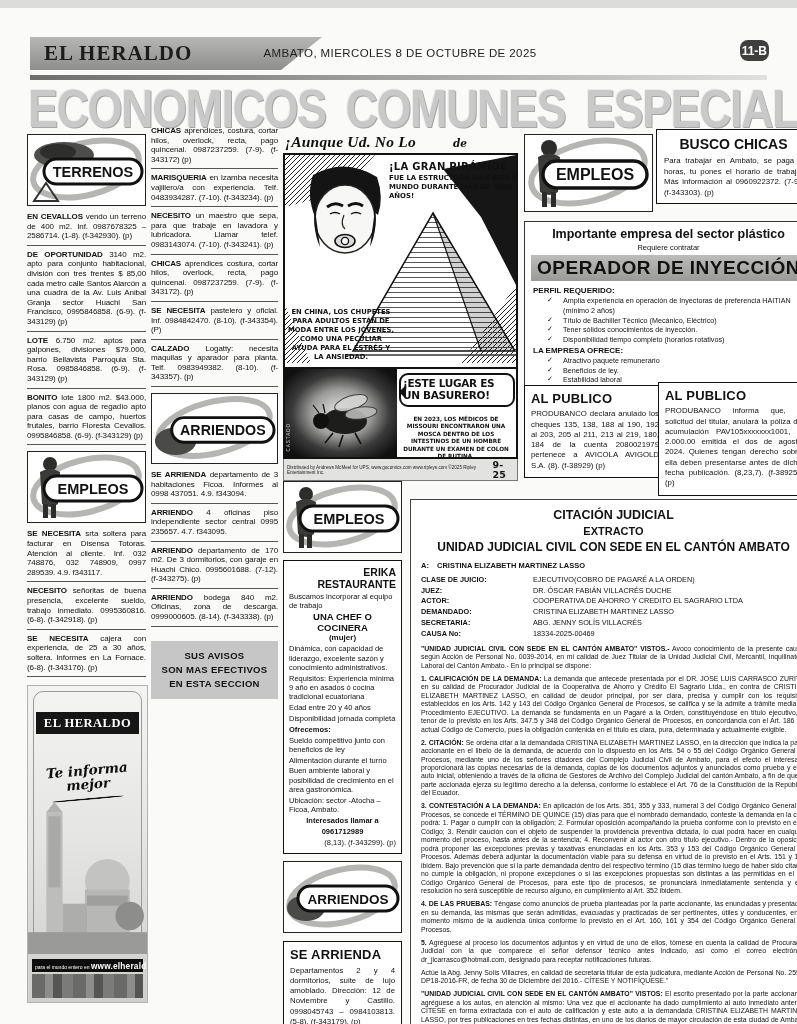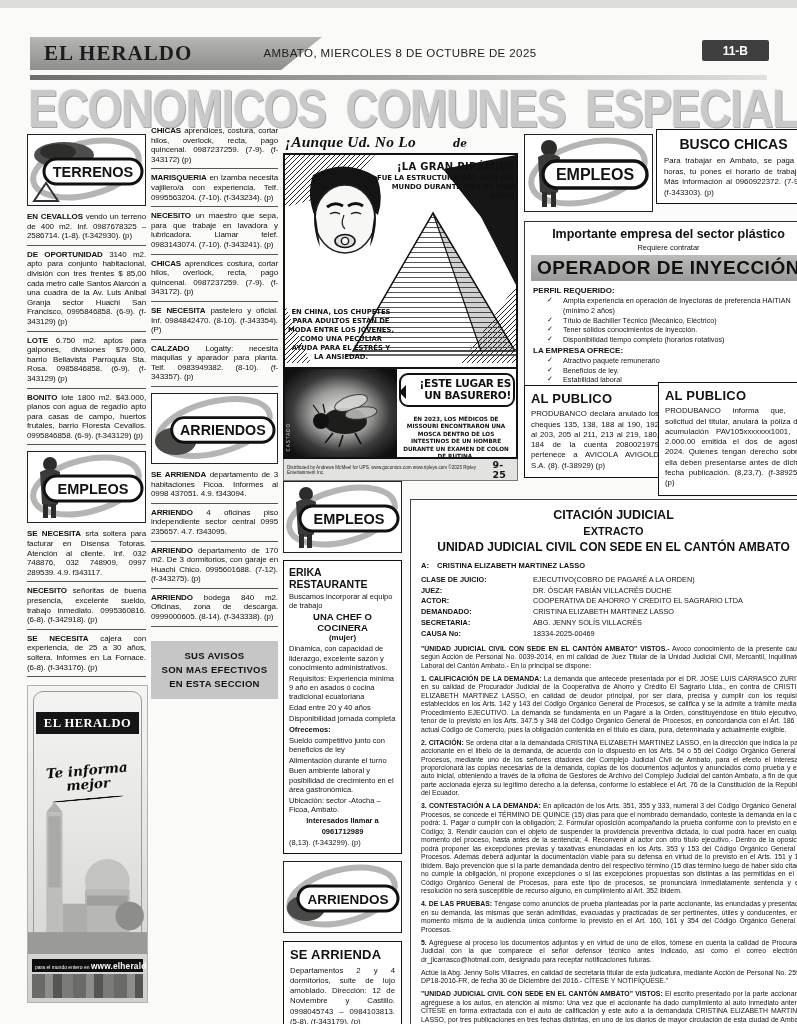--- a/index.html
+++ b/index.html
@@ -7,21 +7,21 @@
         font-family:"Liberation Sans",sans-serif;color:#111;margin-top:8px;}
 
   
   .brand-box{position:absolute;left:30px;top:29px;width:292px;height:33px;
     background:linear-gradient(180deg,#b6b6b4,#8e8e8c);
     clip-path:polygon(0 0,100% 0,86% 100%,0 100%);}
   .brand-text{font:700 21px/33px "Liberation Serif",serif;color:#1c1c1c;padding-left:14px;letter-spacing:1px;display:block;}
   .hdr-date{position:absolute;top:39px;left:200px;width:400px;text-align:center;
     font:400 11.5px "Liberation Sans",sans-serif;color:#222;letter-spacing:.4px;}
   .page-badge{position:absolute;top:32px;right:28px;background:#3f3f3f;color:#fff;
-    font:700 12px/1 "Liberation Sans",sans-serif;border-radius:2px;padding:5px 21px 4px;}
+    font:700 12px/1 "Liberation Sans",sans-serif;border-radius:8px;padding:5px 2px 4px;}
   .header-rule{position:absolute;top:67px;left:30px;width:737px;height:5px;
     background:linear-gradient(90deg,#6e6e6c 0%,#a8a8a6 55%,#e0e0de 100%);}
   .headline{position:absolute;top:74px;left:28px;width:745px;white-space:nowrap;
     font:800 45px/1 "Liberation Sans",sans-serif;color:#c9c9c9;letter-spacing:-1.5px;word-spacing:9px;
     transform:scaleY(1.18);transform-origin:top left;text-shadow:1px 1px 0 #a6a6a6,-1px -1px 0 #eeeeec;}
 
   
   #col1{position:absolute;left:27px;top:124px;width:119px;}
   #col2{position:absolute;left:151px;top:118px;width:127px;}
   #cartoon{position:absolute;left:283px;top:124px;width:235px;height:342px;}
@@ -43,26 +43,26 @@
   .notice{background:#c6c6c6;margin-top:14px;padding:8px 2px;text-align:center;
     font:700 9.5px/1.5 "Liberation Sans",sans-serif;letter-spacing:.3px;}
 
   
   .boxad{border:1.5px solid #111;background:#fff;padding:6px 6px;margin-top:8px;}
   .boxad-title{font:700 13px/1.1 "Liberation Sans",sans-serif;text-align:left;margin-bottom:3px;letter-spacing:.2px;}
   .boxad-body{font-size:7.8px;line-height:1.32;text-align:justify;}
 
   
   .erika{border:1px solid #111;background:#fff;padding:5px;margin-top:7px;font-size:7.5px;line-height:1.24;}
-  .erika-title{font:700 10.5px/1.15 "Liberation Sans",sans-serif;text-align:left;}
+  .erika-title{font:700 10.5px/1.15 "Liberation Sans",sans-serif;text-align:right;}
   .erika-role{font:700 9.5px/1.15 "Liberation Sans",sans-serif;text-align:center;margin-top:1px;}
   .erika-note{font:700 8px/1.1 "Liberation Sans",sans-serif;text-align:center;margin-bottom:2px;}
   .erika p{margin:1.5px 0;}
   .erika .ctr{text-align:center;font-weight:700;}
-  .erika .ref{text-align:left;}
+  .erika .ref{text-align:right;}
 
   
   .busco{border:1.5px solid #111;background:#fff;padding:7px 7px 5px;}
   .busco-title{font:700 14px/1 "Liberation Sans",sans-serif;text-align:center;margin-bottom:5px;}
   .busco-body{font-size:7.8px;line-height:1.35;text-align:justify;}
 
   
   .op{border:1px solid #333;background:#fff;padding:5px 8px 4px;}
   .op-company{font:700 12.5px/1.2 "Liberation Sans",sans-serif;text-align:center;}
   .op-sub{font-size:7.5px;text-align:center;margin:1px 0 3px;}
@@ -85,31 +85,31 @@
   .crow{display:flex;font-size:7.3px;line-height:1.5;}
   .clabel{width:112px;font-weight:700;flex:none;}
   .cpar{font-size:6.9px;line-height:1.23;text-align:justify;margin:4.5px 0 0;}
 
   
   .cartoon-title-row{display:flex;justify-content:space-between;align-items:baseline;padding:0 2px;height:21px;}
   .cartoon-title{font:italic 700 15.5px/20px "Liberation Serif",serif;letter-spacing:.2px;}
   .cartoon-byline{font:italic 700 10.5px/20px "DejaVu Serif",serif;}
   .panel1{position:relative;height:212px;border:2px solid #111;background:#fff;overflow:hidden;}
   .panel1 svg{position:absolute;inset:0;}
-  .fact1{position:absolute;top:5px;left:86px;width:144px;text-align:right;
+  .fact1{position:absolute;top:5px;left:104px;width:144px;text-align:left;
     font:700 6.9px/1.3 "DejaVu Sans",sans-serif;}
   .fact1 .f1-head{display:block;font-size:10px;font-weight:800;letter-spacing:.3px;margin-bottom:1px;}
   .fact2{position:absolute;left:3px;bottom:5px;width:106px;text-align:center;
     font:700 6.8px/1.32 "DejaVu Sans",sans-serif;}
   .panel2{position:relative;height:88px;border:2px solid #111;border-top:none;background:#fff;overflow:hidden;}
   .hole{position:absolute;left:0;top:0;width:112px;height:100%;
     background:radial-gradient(ellipse at 50% 50%,#ececec 0%,#9a9a98 38%,#3a3a3a 62%,#101010 88%);}
   .fly-svg{position:absolute;left:4px;top:6px;}
   .bubble{position:absolute;left:114px;top:4px;width:108px;background:#fff;border:2px solid #111;border-radius:9px;
-    font:800 10.5px/1.12 "DejaVu Sans",sans-serif;text-align:right;padding:3px 2px;letter-spacing:-.3px;}
+    font:800 10.5px/1.12 "DejaVu Sans",sans-serif;text-align:left;padding:3px 2px;letter-spacing:-.3px;}
   .bubble::after{content:"";position:absolute;left:-9px;bottom:6px;border:7px solid transparent;border-right-color:#111;}
   .fact3{position:absolute;left:114px;top:47px;width:114px;text-align:center;
     font:700 5.7px/1.3 "DejaVu Sans",sans-serif;}
   .artist{position:absolute;left:1px;bottom:6px;writing-mode:vertical-rl;transform:rotate(180deg);
     font-size:4.5px;color:#cfcfcf;letter-spacing:1px;}
   .credit{display:flex;justify-content:space-between;align-items:center;background:#e2e2e0;
     font-size:4.6px;color:#222;padding:1px 3px;border:1px solid #777;border-top:none;}
   .credit .cdate{font:800 9.5px/1 "DejaVu Sans",sans-serif;color:#111;}
 
   
@@ -197,21 +197,21 @@
         <span>para el mundo entero en</span>
         <span class="promo-web">www.elheraldo.com.ec</span>
       </div>
       <div class="promo-photo"></div>
 
     </div>
   </section>
 
   <section id="col2">
     <p class="ad" style="padding-top:0"><b>CHICAS</b> <span>aprendices, costura, cortar hilos, overlock, recta, pago quincenal. 0987237259. (7-9). (f-343172) (p)</span></p>
-    <p class="ad"><b>MARISQUERIA</b> <span>en Izamba necesita vajillero/a con experiencia. Telf. 0995563204. (7-10). (f-343234). (p)</span></p>
+    <p class="ad"><b>MARISQUERIA</b> <span>en Izamba necesita vajillero/a con experiencia. Telf. 0483934287. (7-10). (f-343234). (p)</span></p>
     <p class="ad"><b>NECESITO</b> <span>un maestro que sepa, para que trabaje en lavadora y lubricadora. Llamar telef. 0983143074. (7-10). (f-343241). (p)</span></p>
     <p class="ad"><b>CHICAS</b> <span>aprendices costura, cortar hilos, overlock, recta, pago quincenal. 0987237259. (7-9). (f-343172). (p)</span></p>
     <p class="ad"><b>SE NECESITA</b> <span>pastelero y oficial. Inf. 0984842470. (8-10). (f-343354). (P)</span></p>
     <p class="ad"><b>CALZADO</b> <span>Logatty: necesita maquilas y aparador para planta. Telf. 0983949382. (8-10). (f-343357). (p)</span></p>
 
     <div class="logo-box" style="margin-top:6px">
       <svg viewBox="0 0 127 70">
         <ellipse cx="63" cy="34" rx="58" ry="26" transform="rotate(-14 63 34)" fill="none" stroke="#b5b5b3" stroke-width="6"></ellipse>
         <g>
           <ellipse cx="24" cy="48" rx="21" ry="14" fill="#4a4a48"></ellipse>

